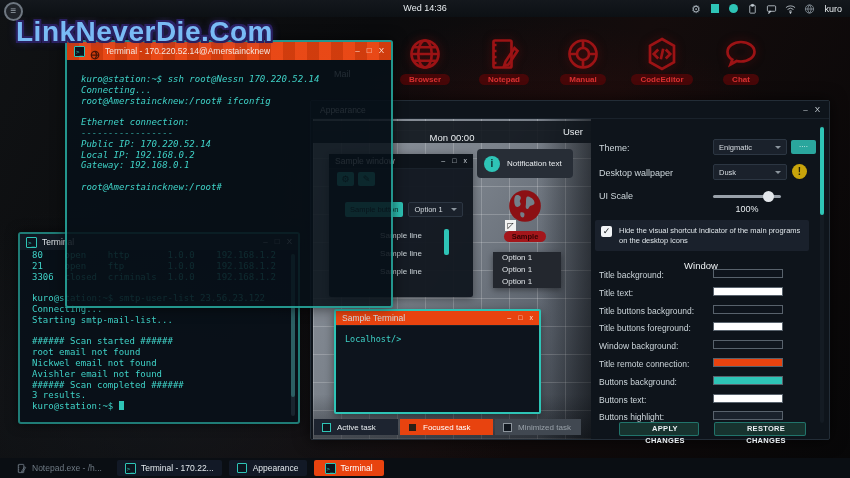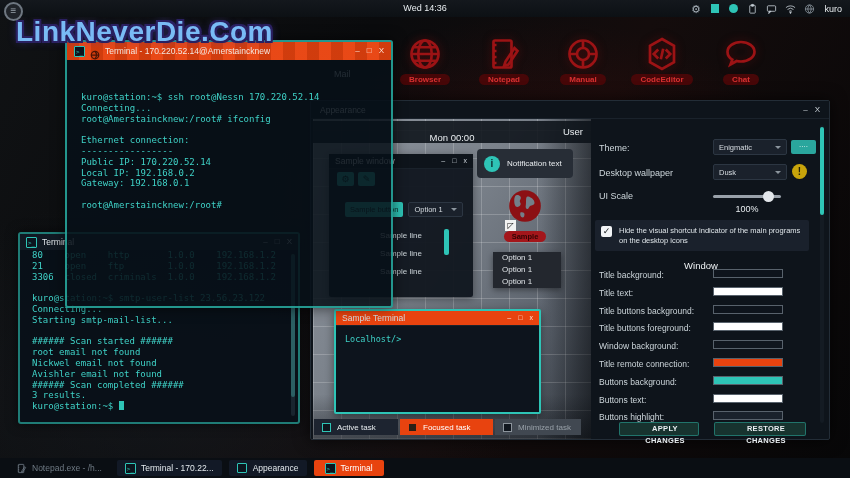--- a/index.html
+++ b/index.html
@@ -81,21 +81,21 @@
   #rterm .tbar .winbtn { color:#ffe3d6; }
   .tico {
     width:11px; height:11px; flex:0 0 auto;
     background:#0c151e; border:1px solid #2ec4b6; border-radius:1px;
     color:#2ec4b6; font-family:"DejaVu Sans Mono",monospace; font-size:6px; line-height:9px; text-align:center;
   }
   .term-pre {
     font-family:"DejaVu Sans Mono",monospace; font-size:9px; line-height:10.8px;
     color:#3fd2c7; white-space:pre;
   }
-  #rterm .body { padding:32px 14px; }
+  #rterm .body { padding:14px 14px;font-style:italic; }
 
   
   #lterm {
     position:absolute; left:18px; top:232px; width:282px; height:192px; z-index:25;
     border:2px solid rgba(46,196,182,0.6); border-radius:3px;
     background:rgba(8,16,24,0.94); box-shadow:0 0 12px rgba(0,0,0,0.6);
   }
   #lterm .tbar { height:16px; display:flex; align-items:center; gap:5px; padding:0 6px; background:#111923; }
   #lterm .tbar .ttl { color:#dfe5ea; font-size:8.5px; }
   #lterm .clip { overflow:hidden; height:168px; padding:5px 12px 0 12px; }

